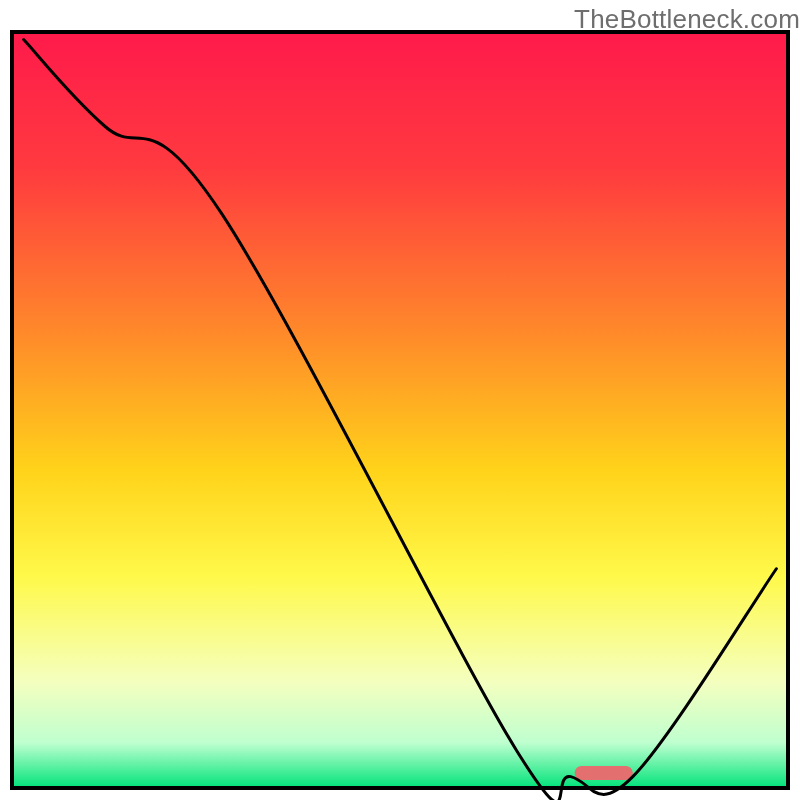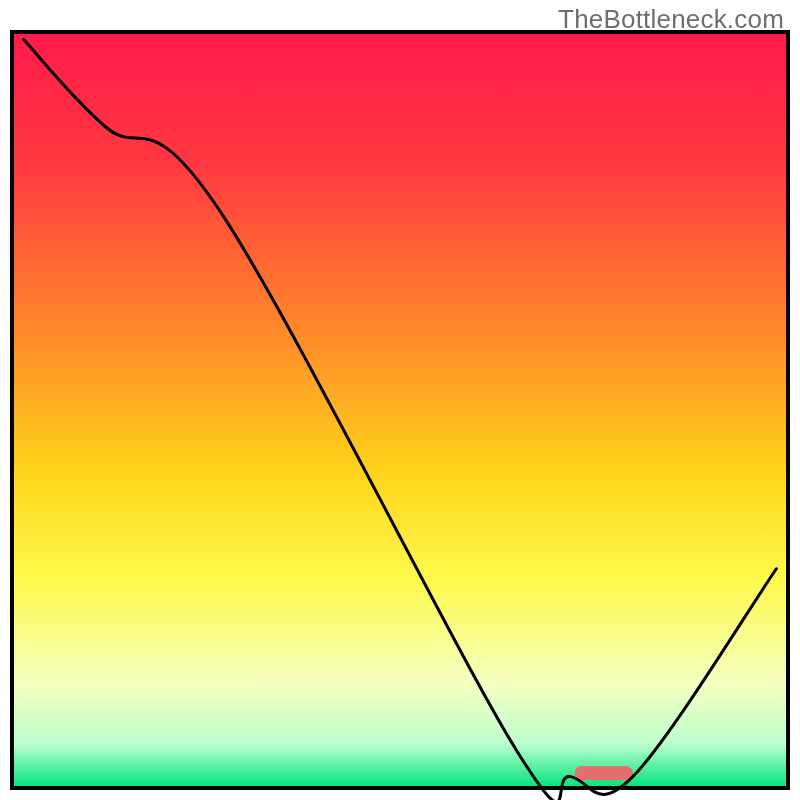--- a/index.html
+++ b/index.html
@@ -5,21 +5,21 @@
   * { margin: 0; padding: 0; box-sizing: border-box; }
   html, body { width: 800px; height: 800px; overflow: hidden; background: #fff; }
   .chart-wrap {
     position: relative;
     width: 800px;
     height: 800px;
   }
   .watermark {
     position: absolute;
     top: 4px;
-    right: 16px;
+    right: 0;
     font-family: Arial, Helvetica, sans-serif;
     font-size: 26px;
     color: #6e6e6e;
     letter-spacing: 0.2px;
     font-weight: 400;
     z-index: 5;
   }
   svg.chart {
     display: block;
     width: 800px;

